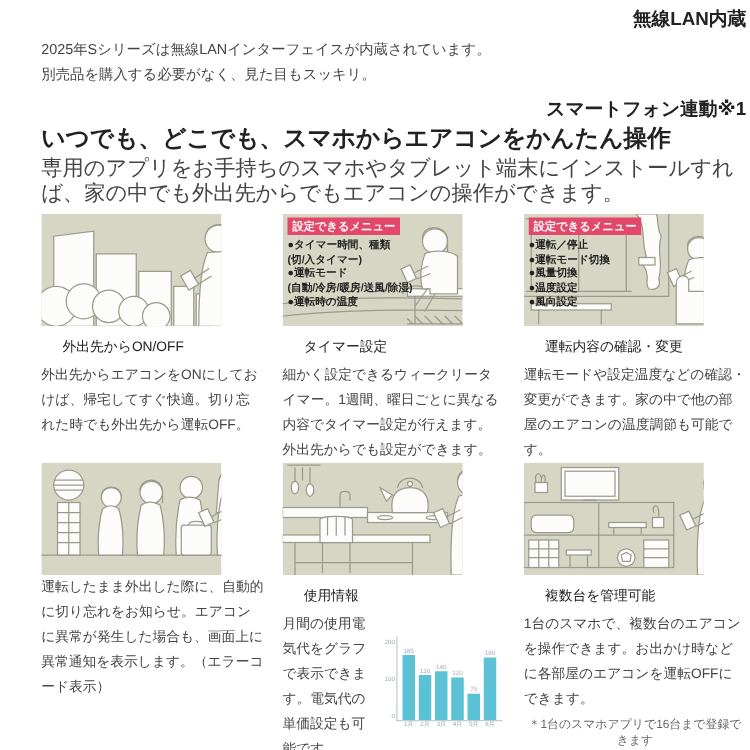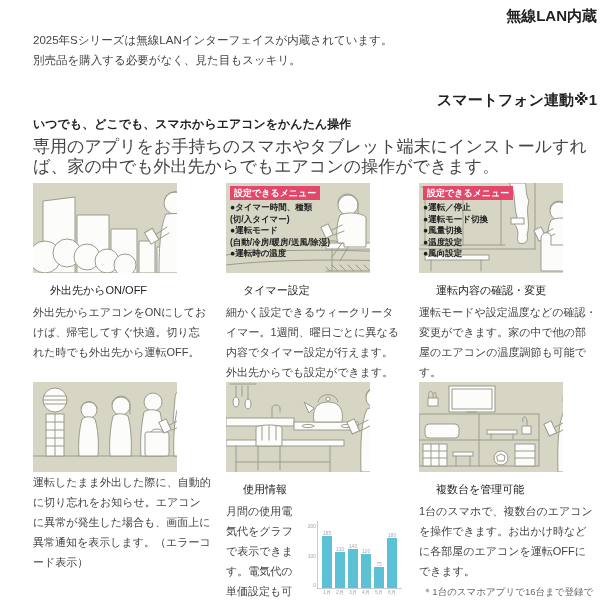--- a/index.html
+++ b/index.html
@@ -4,22 +4,22 @@
 <style>
   html,body{margin:0;padding:0;}
   body{
     width:600px;height:600px;overflow:hidden;background:#fff;
     font-family:"Liberation Sans","DejaVu Sans",sans-serif;
     color:#444;-webkit-font-smoothing:antialiased;
   }
   .page{padding:6px 3px 0 33px;width:564px;}
   .h-lg{font-size:15px;line-height:19px;font-weight:bold;color:#222;margin:0 0 5px;text-align:right;}
   .intro-line{font-size:11.5px;line-height:20px;margin:0;color:#444;}
-  .sec2{margin-top:20px;}
-  .h-md{font-size:12px;line-height:16px;font-weight:bold;color:#222;margin:7px 0 5px;}
+  .sec2{margin-top:8px;}
+  .h-md{font-size:19px;line-height:16px;font-weight:bold;color:#222;margin:7px 0 5px;}
   .lead{font-size:17px;line-height:20px;margin:0 0 6px;color:#444;font-family:Liberation Serif, serif;}
 
   .features{display:grid;grid-template-columns:178px 178px 178px;column-gap:15px;row-gap:0;}
   .card{position:relative;}
   .card-img{position:relative;width:144px;height:90px;overflow:hidden;}
   .card-img svg{display:block;}
   .feature-title{font-size:11px;line-height:15px;font-weight:normal;color:#222;margin:10px 17px 4px;}
   .feature-body{font-size:11px;line-height:20px;color:#444;}
   .feature-note{font-size:9.5px;line-height:13px;color:#666;margin-top:4px;text-align:center;}
 

